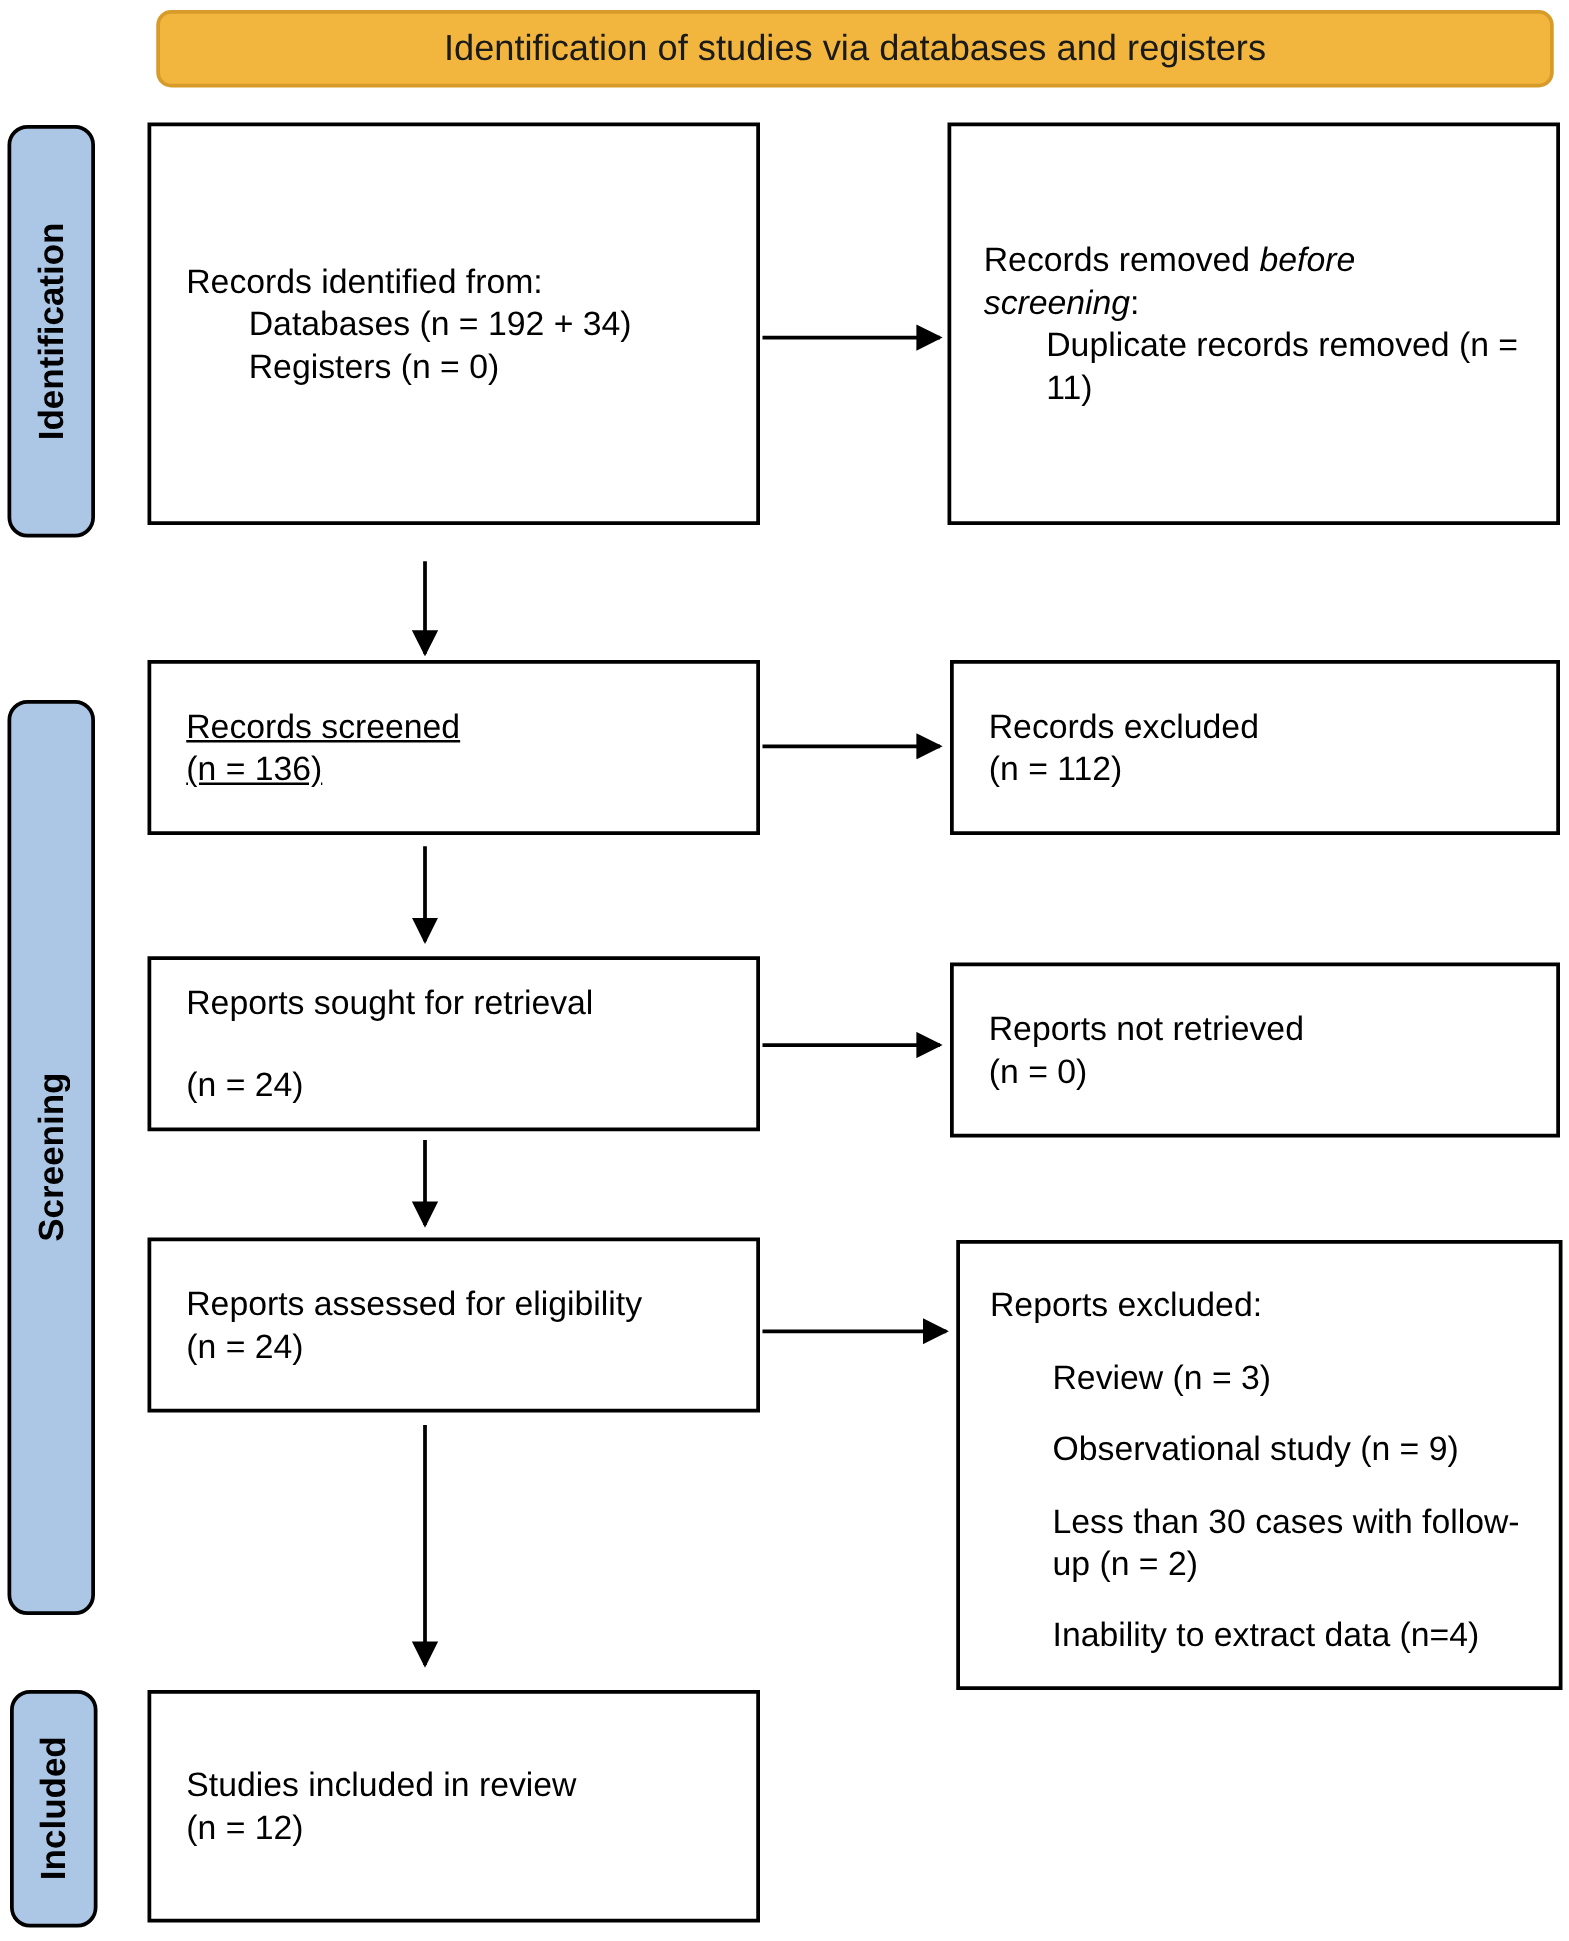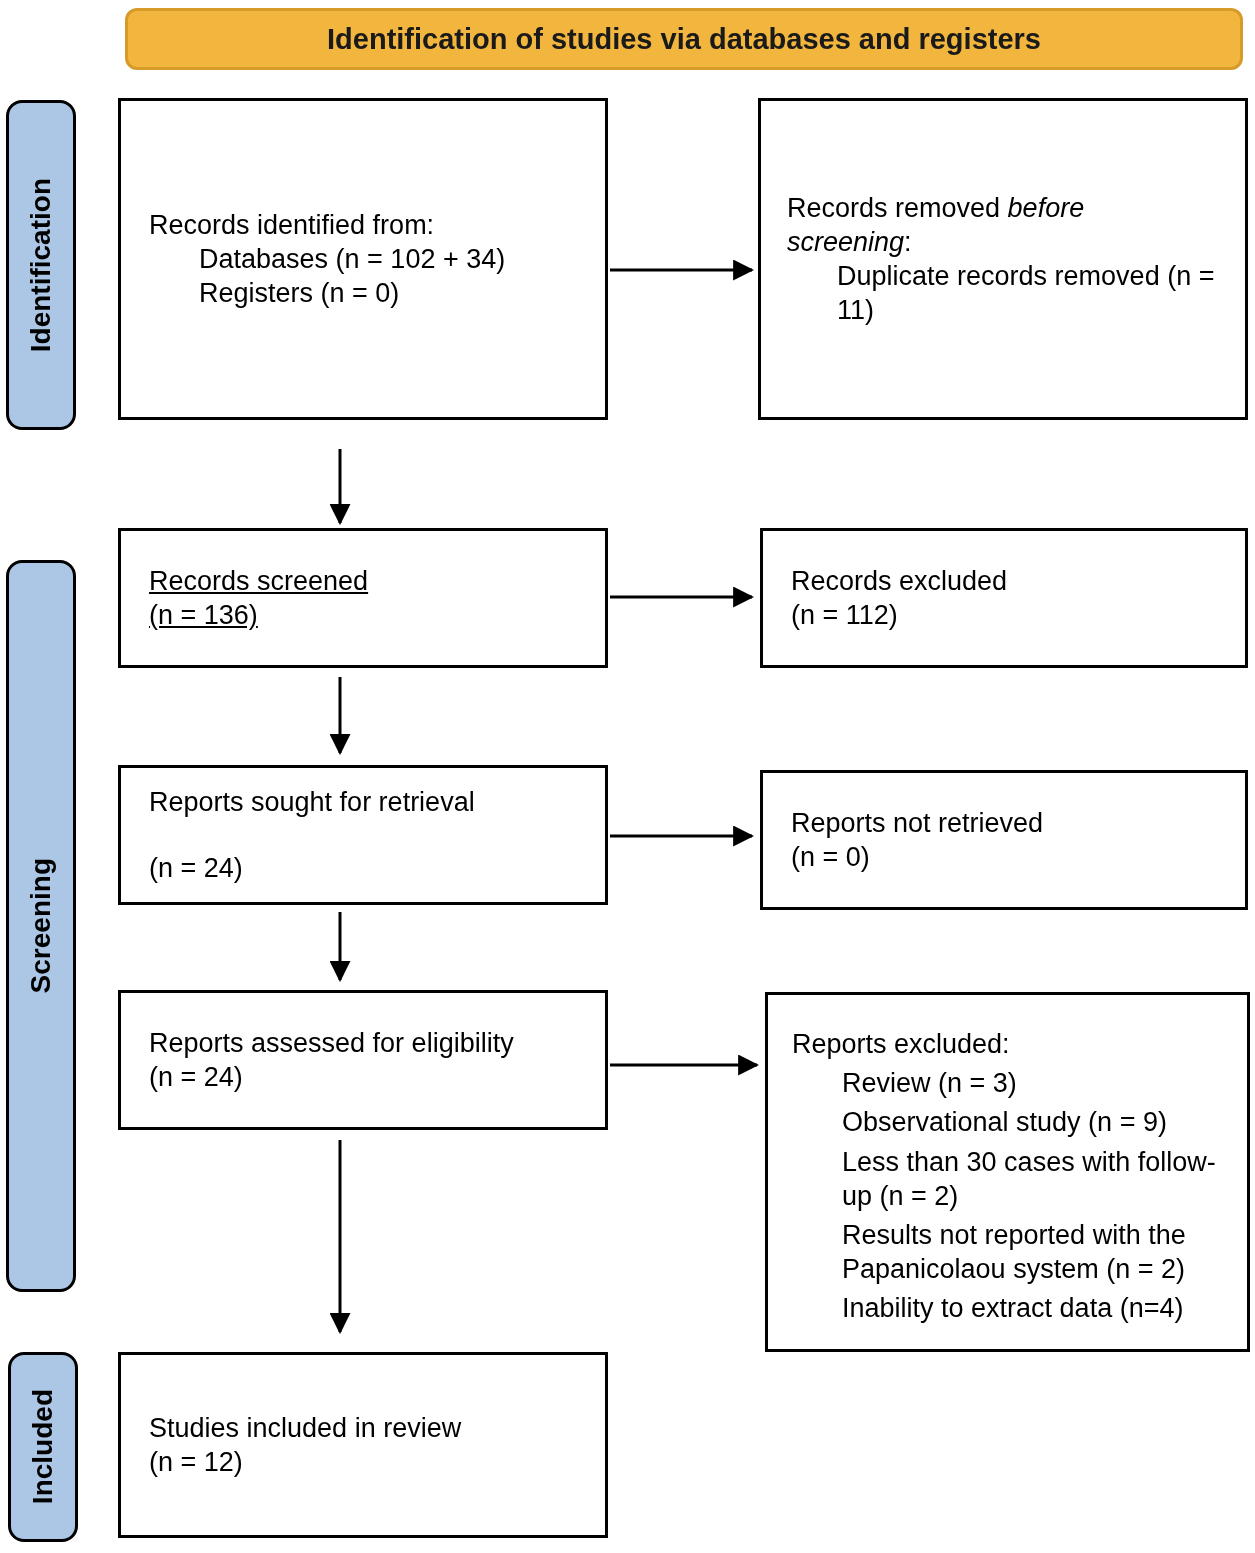--- a/index.html
+++ b/index.html
@@ -21,21 +21,21 @@
     left: 125px; top: 8px;
     width: 1118px; height: 62px;
     box-sizing: border-box;
     background: var(--banner-bg, #F2B63F);
     border: 3px solid var(--banner-border, #D79B2A);
     border-radius: 12px;
     display: flex;
     align-items: center;
     justify-content: center;
     font-size: 29px;
-    font-weight: bold;
+    font-weight: normal;
     color: #1a1a1a;
   }
   
   .stage {
     position: absolute;
     width: 70px;
     box-sizing: border-box;
     background: var(--stage-bg, #ACC7E6);
     border: 3px solid var(--stage-border, #000000);
     border-radius: 16px;
@@ -105,21 +105,21 @@
   </div>
   <div class="stage" id="stage-screening">
     <span class="vtext">Screening</span>
   </div>
   <div class="stage" id="stage-included">
     <span class="vtext">Included</span>
   </div>
 
   <div class="fbox" id="box-records-identified">
       <div class="line"><span>Records identified from:</span></div>
-      <div class="line indent-1"><span>Databases (n = 102 + 34)</span></div>
+      <div class="line indent-1"><span>Databases (n = 192 + 34)</span></div>
       <div class="line indent-1"><span>Registers (n = 0)</span></div>
     </div>
   <div class="fbox" id="box-records-removed">
       <div class="line"><span>Records removed </span><em>before screening</em><span>:</span></div>
       <div class="line indent-1"><span>Duplicate records removed (n = 11)</span></div>
     </div>
   <div class="fbox" id="box-records-screened">
       <div class="line"><span>Records screened</span></div>
       <div class="line"><span>(n = 136)</span></div>
     </div>
@@ -137,21 +137,20 @@
     </div>
   <div class="fbox" id="box-reports-assessed">
       <div class="line"><span>Reports assessed for eligibility</span></div>
       <div class="line"><span>(n = 24)</span></div>
     </div>
   <div class="fbox" id="box-reports-excluded">
       <div class="line"><span>Reports excluded:</span></div>
       <div class="line indent-1"><span>Review (n = 3)</span></div>
       <div class="line indent-1"><span>Observational study (n = 9)</span></div>
       <div class="line indent-1"><span>Less than 30 cases with follow-up (n = 2)</span></div>
-      <div class="line indent-1"><span>Results not reported with the Papanicolaou system (n = 2)</span></div>
       <div class="line indent-1"><span>Inability to extract data (n=4)</span></div>
     </div>
   <div class="fbox" id="box-studies-included">
       <div class="line"><span>Studies included in review</span></div>
       <div class="line"><span>(n = 12)</span></div>
     </div>
 
   <svg id="arrows" xmlns="http://www.w3.org/2000/svg" viewBox="0 0 1255 1553">
     <defs>
       <marker id="ah" viewBox="0 0 10 10" refX="9" refY="5" markerWidth="7" markerHeight="7" orient="auto-start-reverse">

